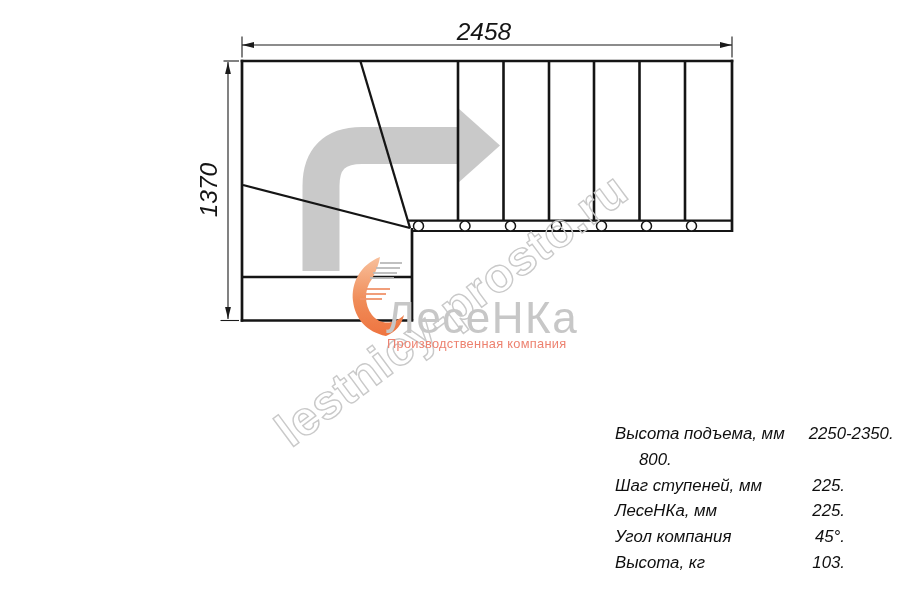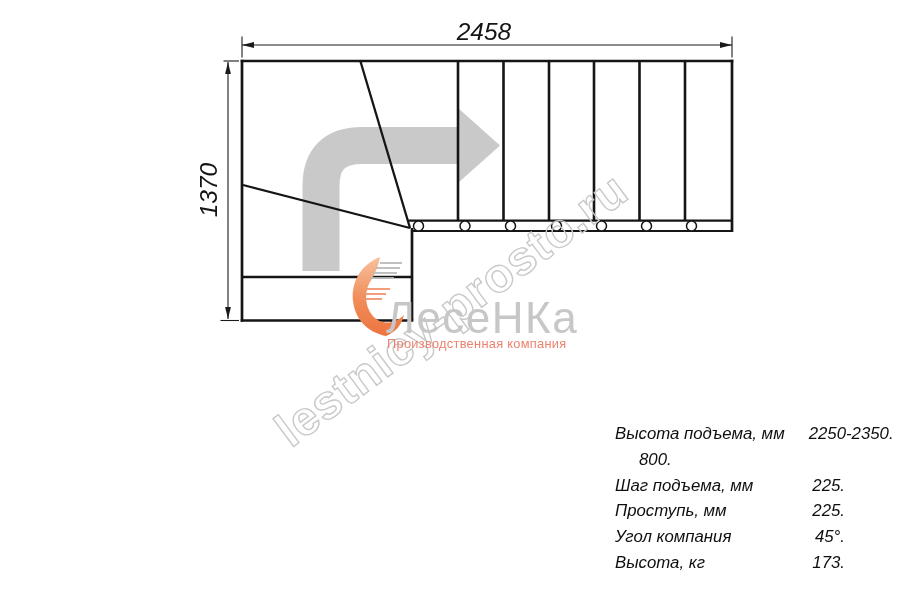--- a/index.html
+++ b/index.html
@@ -119,30 +119,30 @@
 
   <div class="specs">
     <div class="spec-row">
       <span class="spec-label">Высота подъема, мм</span>
       <span class="spec-value">2250-2350.</span>
     </div>
     <div class="spec-row">
       <span class="spec-value">800.</span>
     </div>
     <div class="spec-row">
-      <span class="spec-label">Шаг подъема, мм</span>
+      <span class="spec-label">Шаг ступеней, мм</span>
       <span class="spec-value">225.</span>
     </div>
     <div class="spec-row">
-      <span class="spec-label">Проступь, мм</span>
+      <span class="spec-label">ЛесеНКа, мм</span>
       <span class="spec-value">225.</span>
     </div>
     <div class="spec-row">
       <span class="spec-label">Угол компания</span>
       <span class="spec-value">45°.</span>
     </div>
     <div class="spec-row">
       <span class="spec-label">Высота, кг</span>
-      <span class="spec-value">173.</span>
+      <span class="spec-value">103.</span>
     </div>
   </div>
 
 </div>
 
 </body></html>

